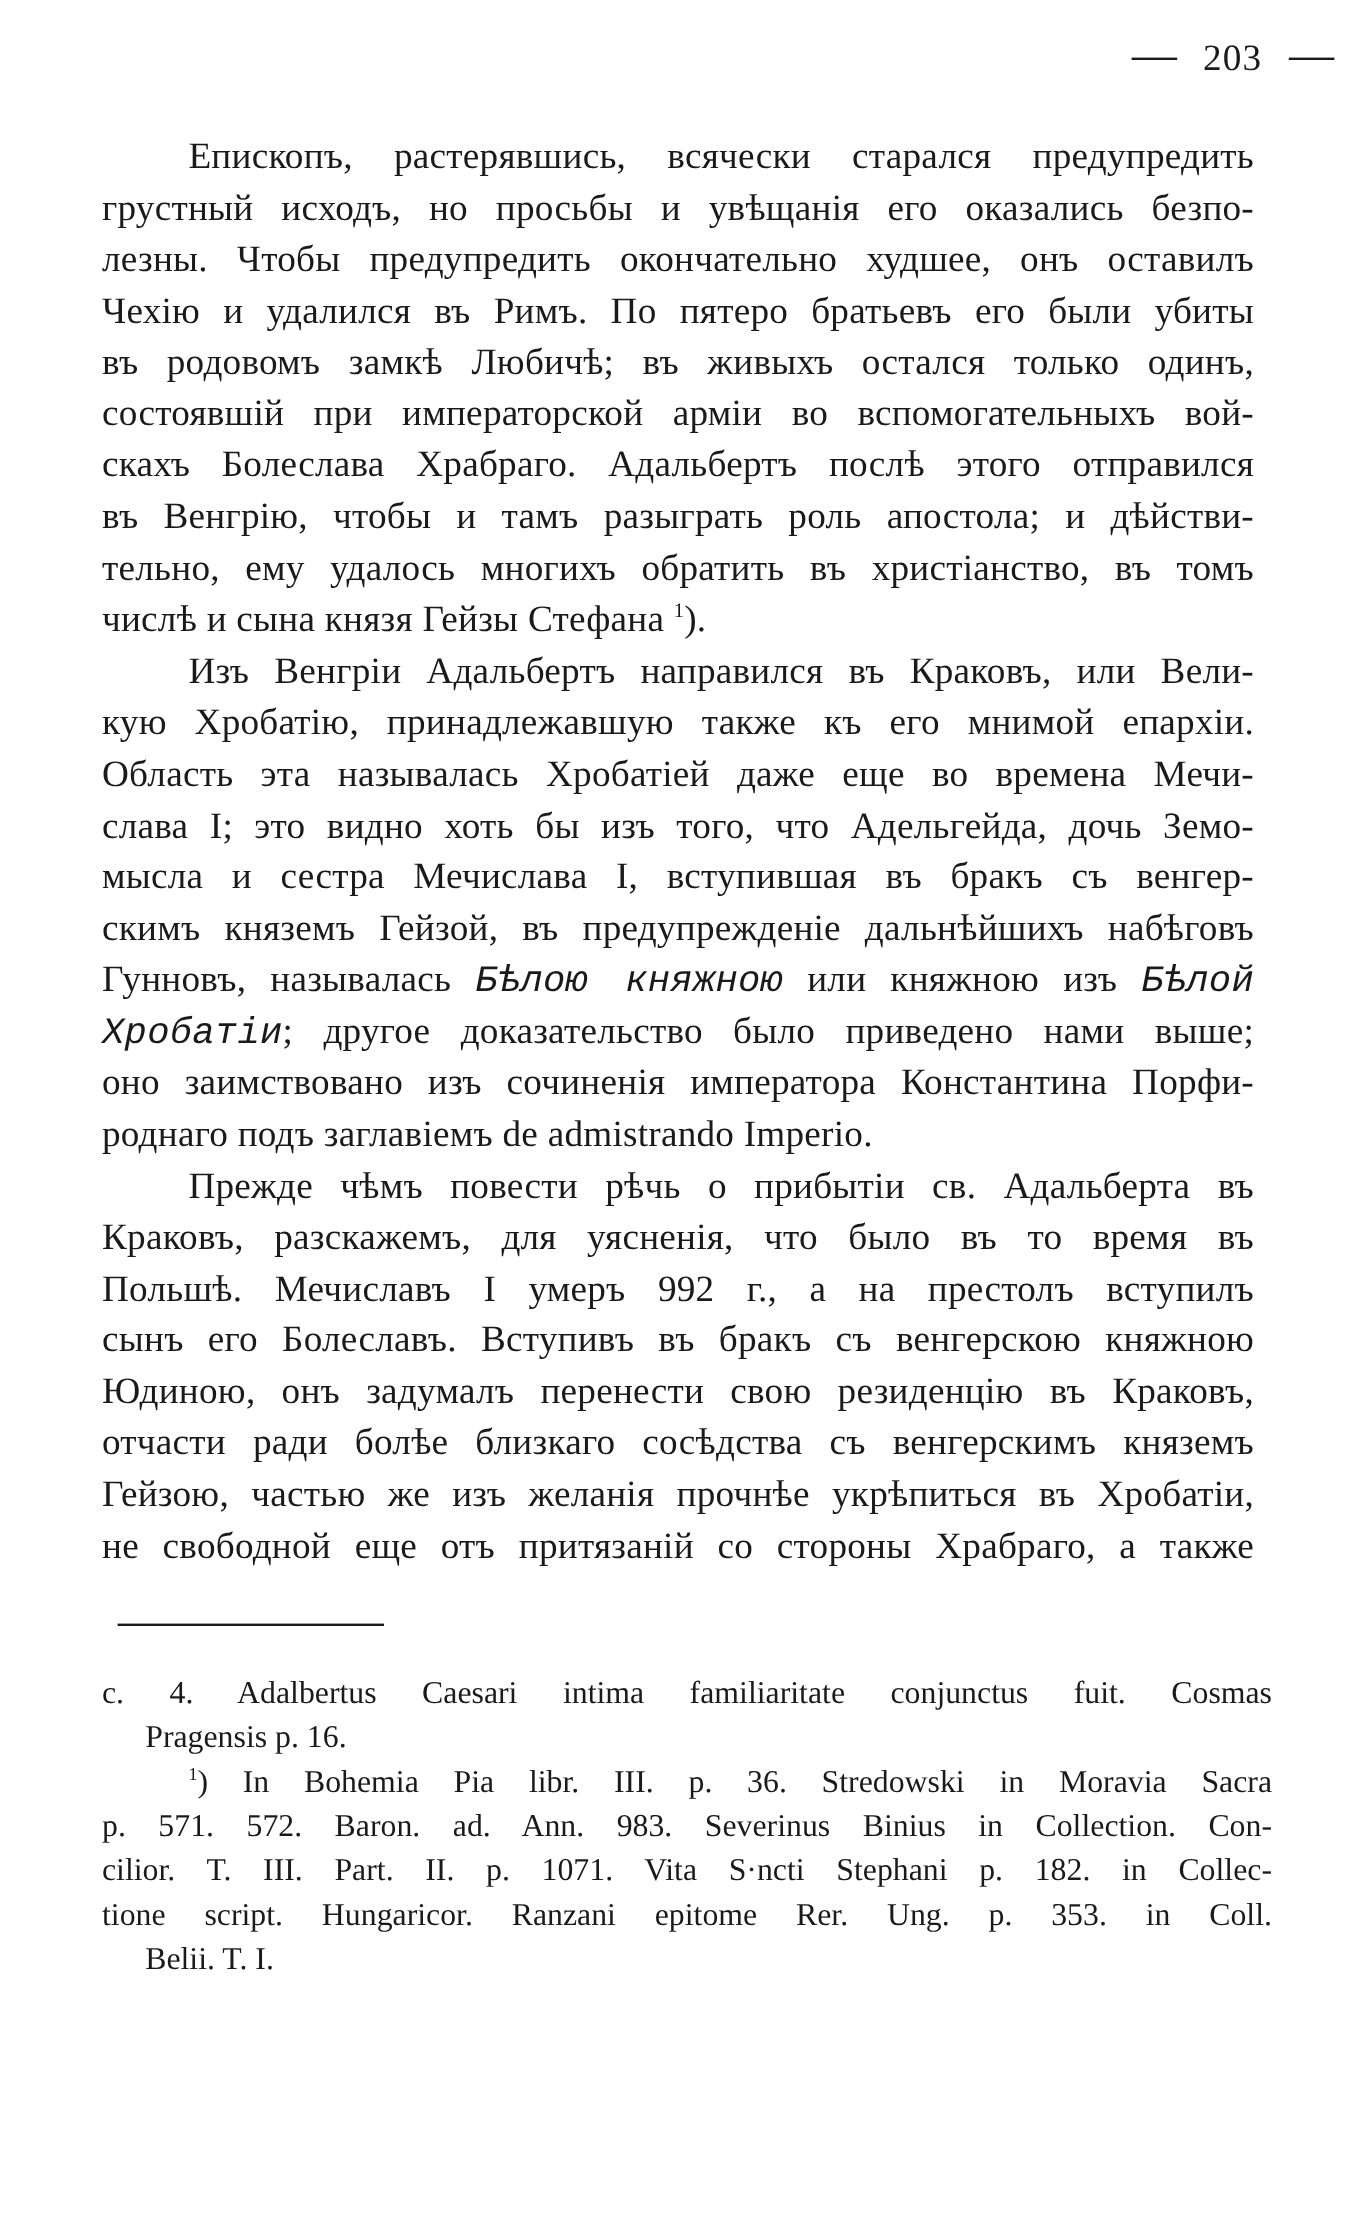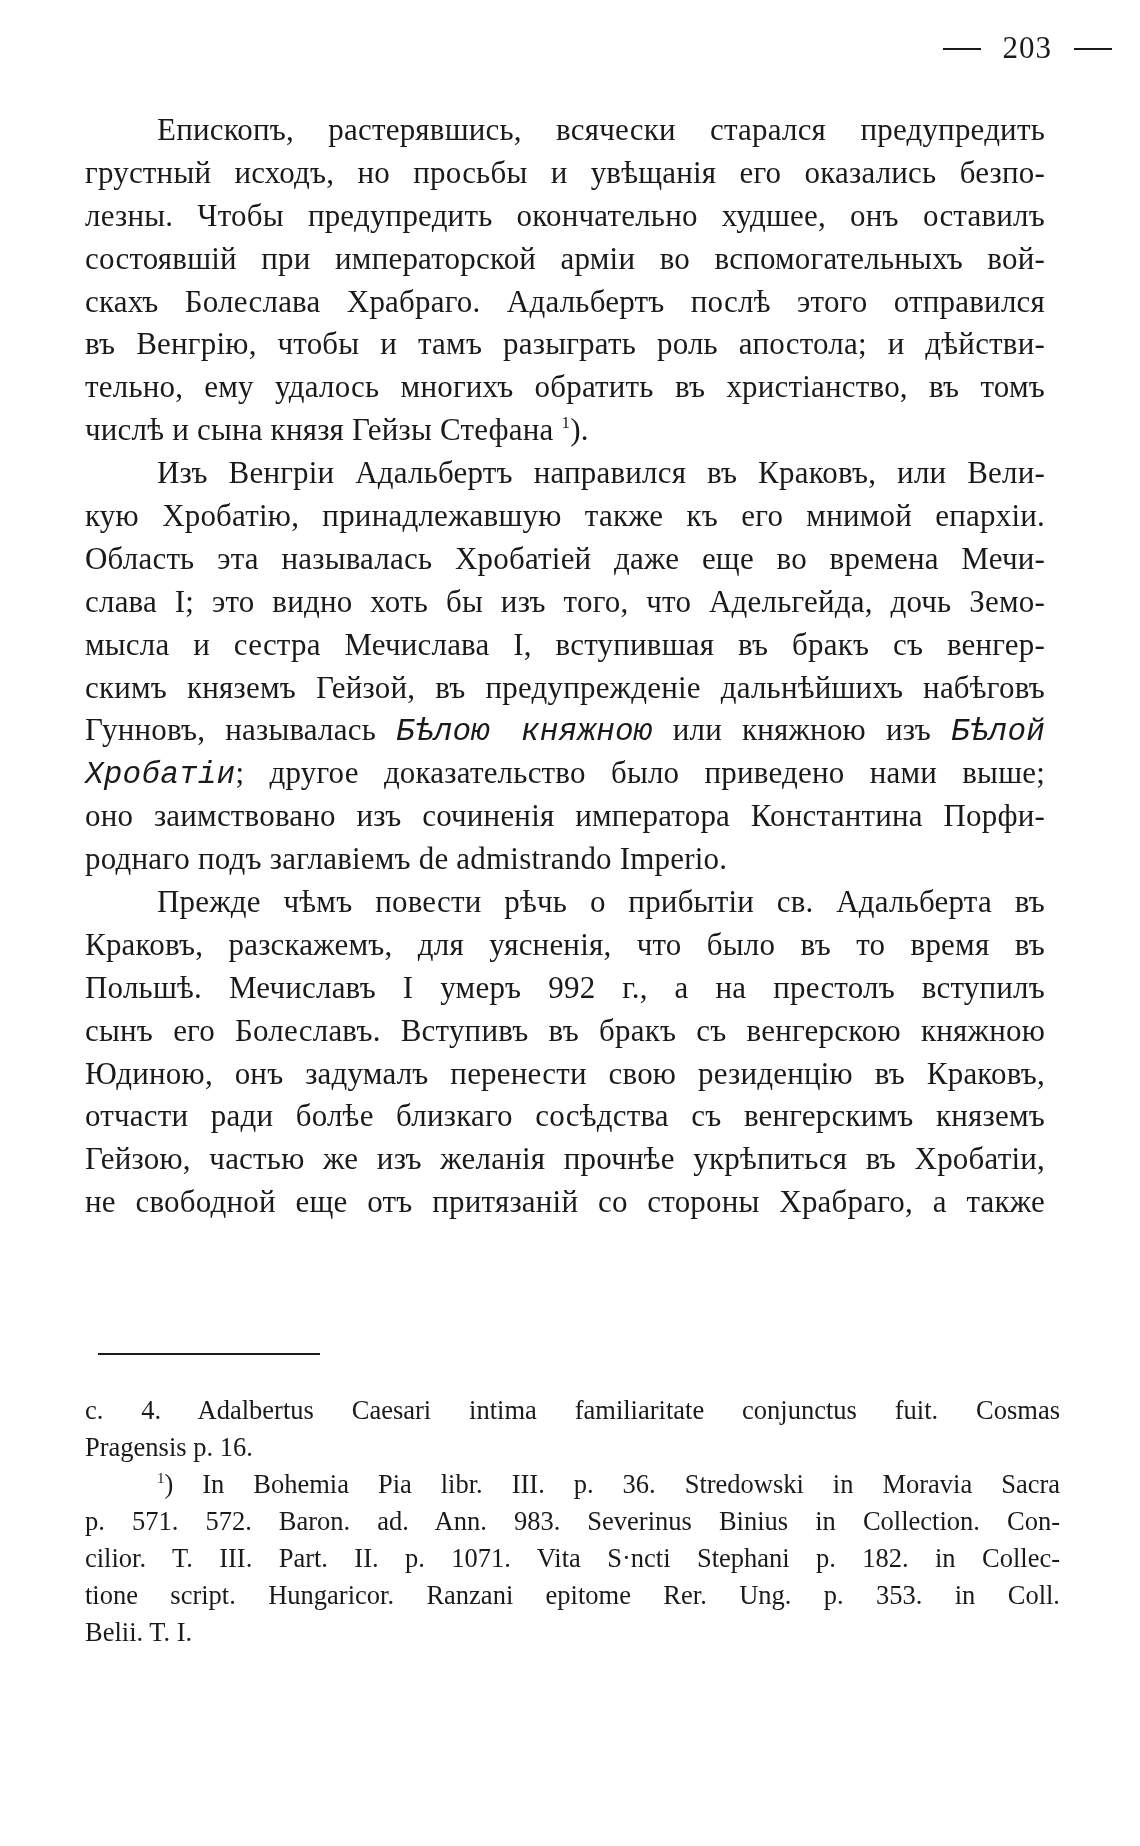--- a/index.html
+++ b/index.html
@@ -78,39 +78,41 @@
     .fline {
       display: block;
       height: 37px;
       line-height: 37px;
       font-size: 26.5px;
       white-space: nowrap;
       text-align: justify;
       text-align-last: justify;
     }
     .fline.indent { padding-left: 72px; }
-    .fline.last { text-align-last: left; }
+    .fline.last { text-align-last: left; margin-left: 36px; }
     .fline sup.fn {
       font-size: 15px;
       vertical-align: 10px;
     }
   </style>
 </head>
 <body>
 
 <div class="page-number">
   <span class="dash"></span><span>203</span><span class="dash"></span>
 </div>
 
 <div class="body-text">
 
   <div>
     <span class="line indent">Епископъ, растерявшись, всячески старался предупредить</span>
     <span class="line">грустный исходъ, но просьбы и увѣщанія его оказались безпо-</span>
     <span class="line">лезны. Чтобы предупредить окончательно худшее, онъ оставилъ</span>
+    <span class="line">Чехію и удалился въ Римъ. По пятеро братьевъ его были убиты</span>
+    <span class="line">въ родовомъ замкѣ Любичѣ; въ живыхъ остался только одинъ,</span>
     <span class="line">состоявшій при императорской арміи во вспомогательныхъ вой-</span>
     <span class="line">скахъ Болеслава Храбраго. Адальбертъ послѣ этого отправился</span>
     <span class="line">въ Венгрію, чтобы и тамъ разыграть роль апостола; и дѣйстви-</span>
     <span class="line">тельно, ему удалось многихъ обратить въ христіанство, въ томъ</span>
     <span class="line last"><span>числѣ и сына князя Гейзы Стефана</span> <sup class="fn">1</sup><span>).</span></span>
   </div>
 
   <div>
     <span class="line indent">Изъ Венгріи Адальбертъ направился въ Краковъ, или Вели-</span>
     <span class="line">кую Хробатію, принадлежавшую также къ его мнимой епархіи.</span>

